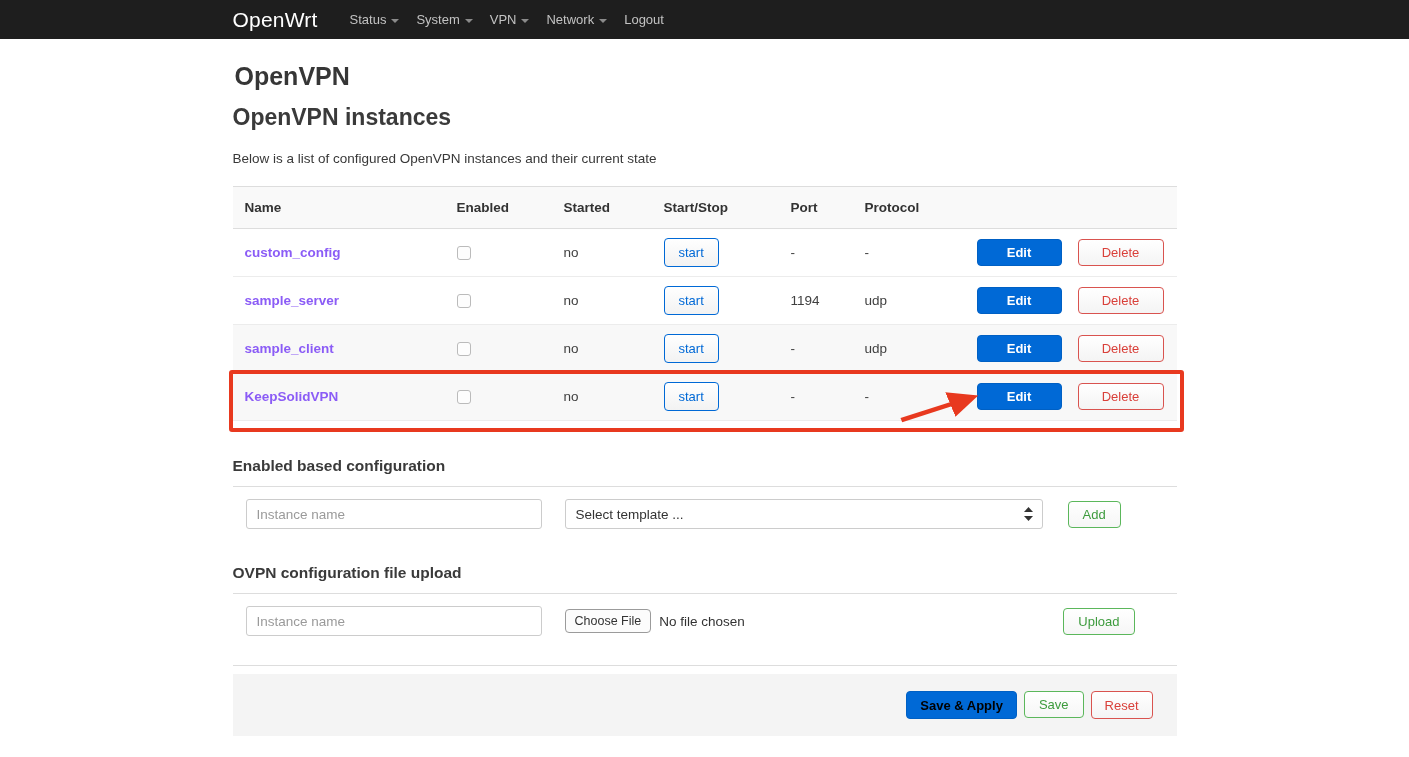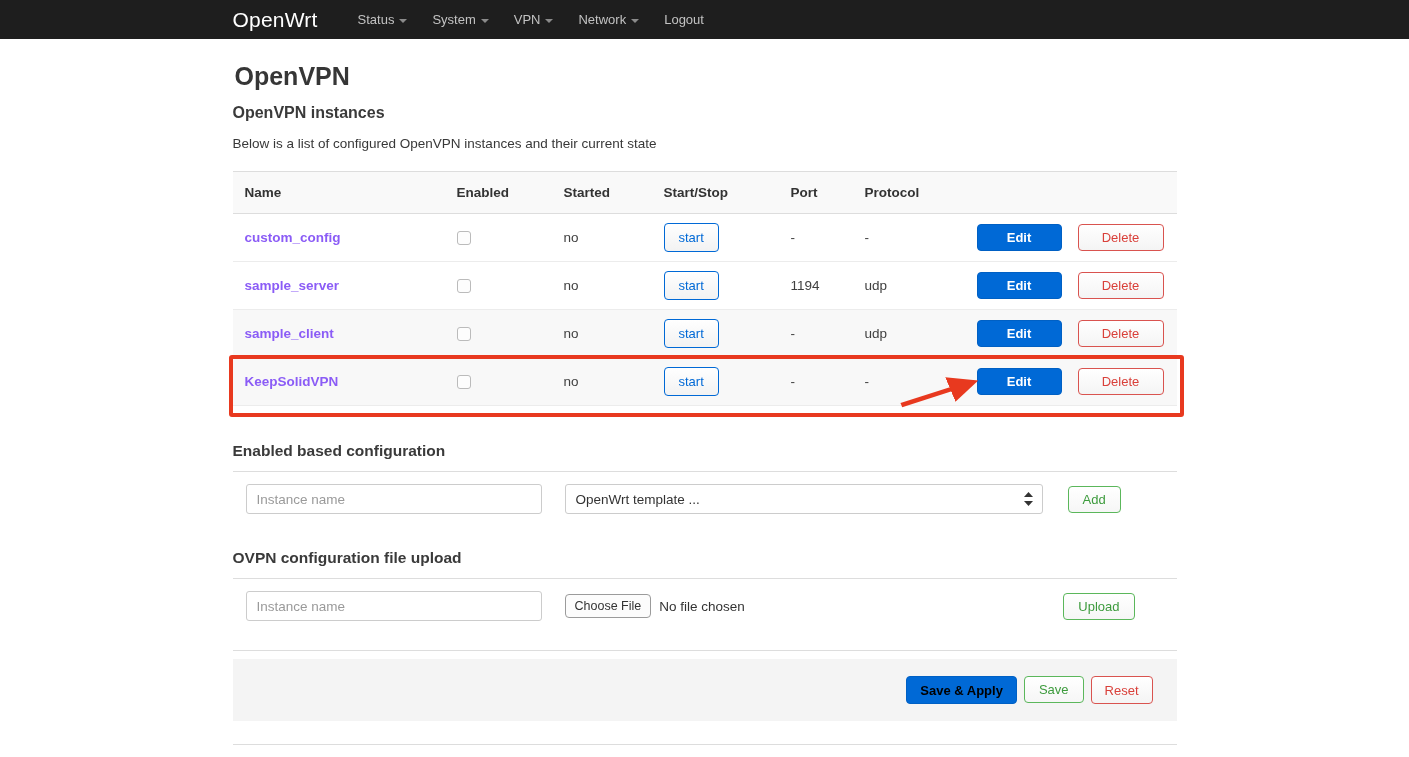--- a/index.html
+++ b/index.html
@@ -7,36 +7,36 @@
   body {
     width: 1409px; height: 757px; overflow: hidden;
     font-family: "Liberation Sans", "DejaVu Sans", sans-serif;
     color: #404040; font-size: 13.5px;
   }
 
   
   .navbar {
     height: 39px; background: #1e1e1e; display: flex; align-items: center;
   }
-  .navbar-inner { width: 944px; margin: 0 auto; display: flex; align-items: center; gap: 8px; }
+  .navbar-inner { width: 944px; margin: 0 auto; display: flex; align-items: center; }
   .brand { color: #fff; font-size: 21px; letter-spacing: 0.2px; margin-right: 32px; cursor: pointer; }
   .nav-item {
     color: #c2c2c2; font-size: 13px; margin-right: 17px; cursor: pointer;
     display: inline-flex; align-items: center; white-space: nowrap;
   }
   .caret {
     display: inline-block; width: 0; height: 0; margin-left: 5px; margin-top: 2px;
     border-left: 4px solid transparent; border-right: 4px solid transparent;
     border-top: 4px solid #8a8a8a;
   }
 
   
   .container { width: 944px; margin: 0 auto; }
   h1 { font-size: 25px; font-weight: bold; color: #363636; margin: 23px 2px 13px; }
-  h2 { font-size: 16px; font-weight: bold; color: #3a3a3a; margin: 0 0 14px; }
+  h2 { font-size: 23px; font-weight: bold; color: #3a3a3a; margin: 0 0 20px; }
   h3 { font-size: 15.5px; font-weight: bold; color: #3a3a3a; margin: 0 0 11px; }
   .descr { font-size: 13.5px; color: #383838; margin-bottom: 20px; }
   hr.rule { border: none; border-top: 1px solid #ddd; margin: 0 0 0; }
 
   
   .itable { border-top: 1px solid #ddd; margin-bottom: 36px; }
   .tr {
     display: grid;
     grid-template-columns: 212px 107px 100px 127px 74px 112px 212px;
     align-items: center; position: relative;
@@ -240,21 +240,21 @@
         </div>
       </div>
   </div>
 
   <div class="section">
     <h3>Enabled based configuration</h3>
     <hr class="rule">
     <div class="form-row">
       <input type="text" class="text-input" placeholder="Instance name" style="">
       <div class="select">
-        <span>OpenWrt template ...</span>
+        <span>Select template ...</span>
         <svg class="updown" width="9" height="14" viewBox="0 0 9 14">
           <path d="M4.5 0 L9 5 L0 5 z" fill="#333"></path>
           <path d="M4.5 14 L9 9 L0 9 z" fill="#333"></path>
         </svg>
       </div>
       <button class="btn btn-green add-btn">Add</button>
     </div>
   </div>
 
   <div class="gap-top"></div>

